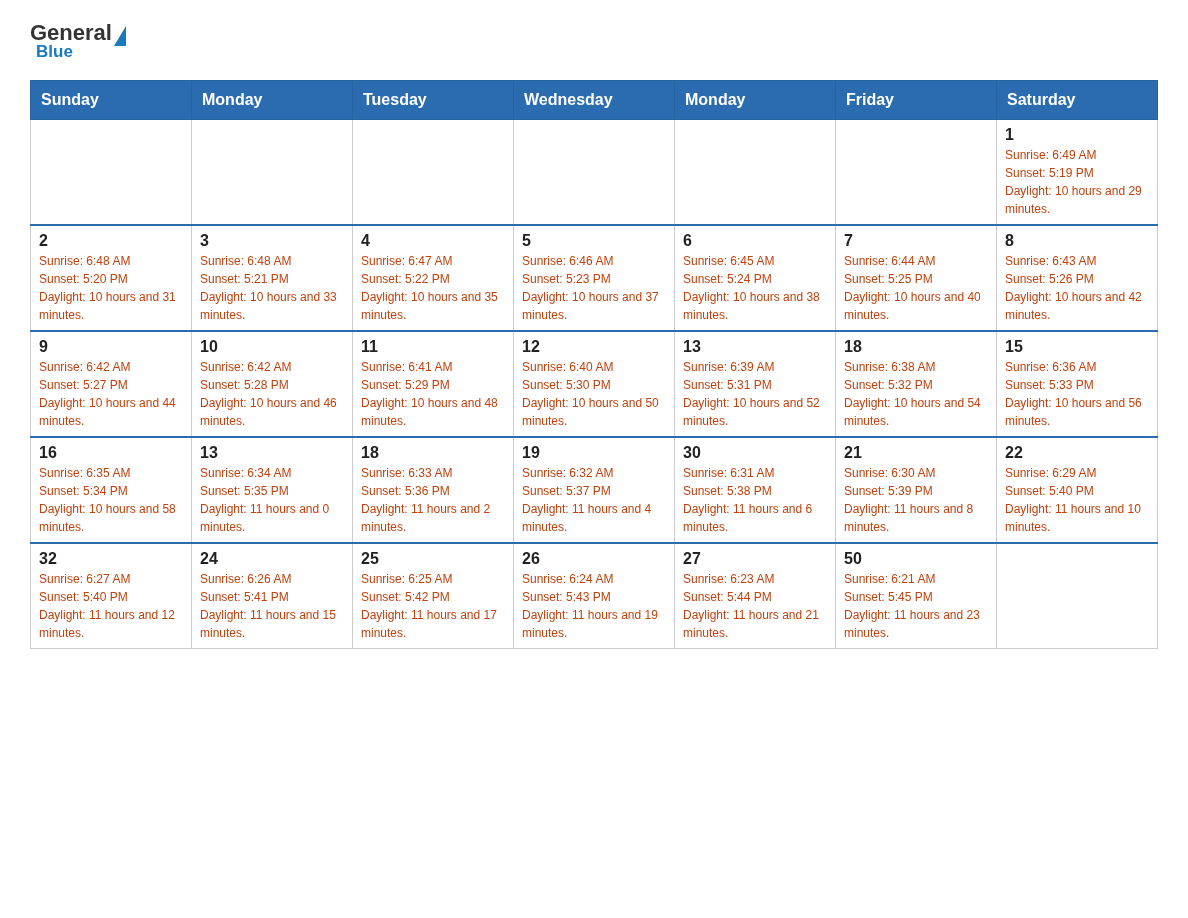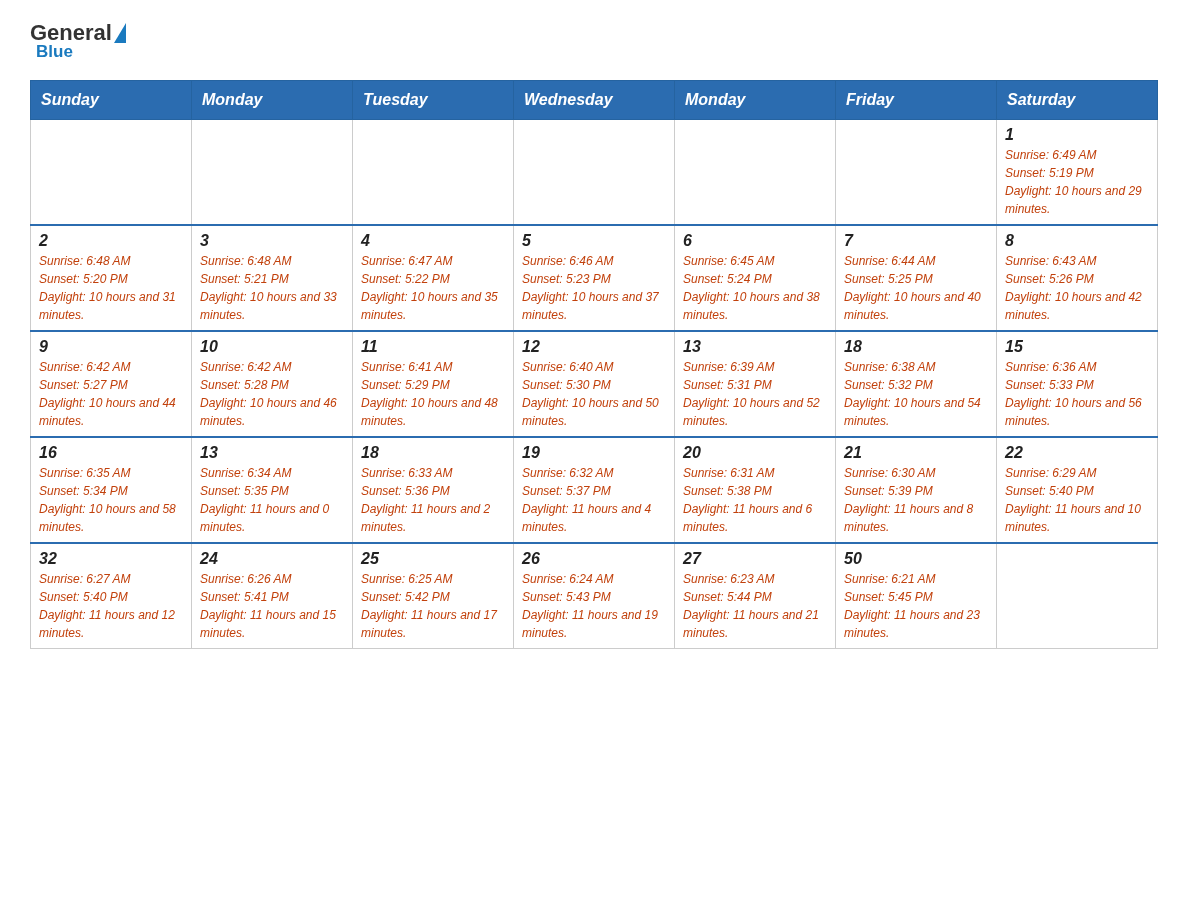--- a/index.html
+++ b/index.html
@@ -16,21 +16,21 @@
       align-items: flex-start;
       margin-bottom: 18px;
     }
     .logo {
       display: flex;
       flex-direction: column;
       align-items: flex-start;
     }
     .logo-text {
       display: flex;
-      align-items: center;
+      align-items: flex-end;
       font-size: 22px;
       font-weight: bold;
       color: #333;
     }
     .logo-general { color: #333; }
     .logo-triangle {
       width: 0;
       height: 0;
       border-left: 12px solid transparent;
       border-bottom: 20px solid #1a7abf;
@@ -56,21 +56,20 @@
     }
     .location {
       font-size: 22px;
       color: #555;
       margin-top: 4px;
     }
     .calendar {
       width: 100%;
       border-collapse: collapse;
       border: 1px solid #bbb;
-      font-style: italic;
     }
     .calendar th {
       background-color: #2b6cb0;
       color: #fff;
       font-size: 16px;
       font-weight: bold;
       padding: 10px 10px;
       text-align: left;
       border: 1px solid #2563a0;
     }
@@ -219,21 +218,21 @@
         </td>
         <td>
           <span class="day-num">18</span>
           <div class="day-info">Sunrise: 6:33 AM<br>Sunset: 5:36 PM<br>Daylight: 11 hours and 2 minutes.</div>
         </td>
         <td>
           <span class="day-num">19</span>
           <div class="day-info">Sunrise: 6:32 AM<br>Sunset: 5:37 PM<br>Daylight: 11 hours and 4 minutes.</div>
         </td>
         <td>
-          <span class="day-num">20</span>
+          <span class="day-num">30</span>
           <div class="day-info">Sunrise: 6:31 AM<br>Sunset: 5:38 PM<br>Daylight: 11 hours and 6 minutes.</div>
         </td>
         <td>
           <span class="day-num">21</span>
           <div class="day-info">Sunrise: 6:30 AM<br>Sunset: 5:39 PM<br>Daylight: 11 hours and 8 minutes.</div>
         </td>
         <td>
           <span class="day-num">22</span>
           <div class="day-info">Sunrise: 6:29 AM<br>Sunset: 5:40 PM<br>Daylight: 11 hours and 10 minutes.</div>
         </td>

